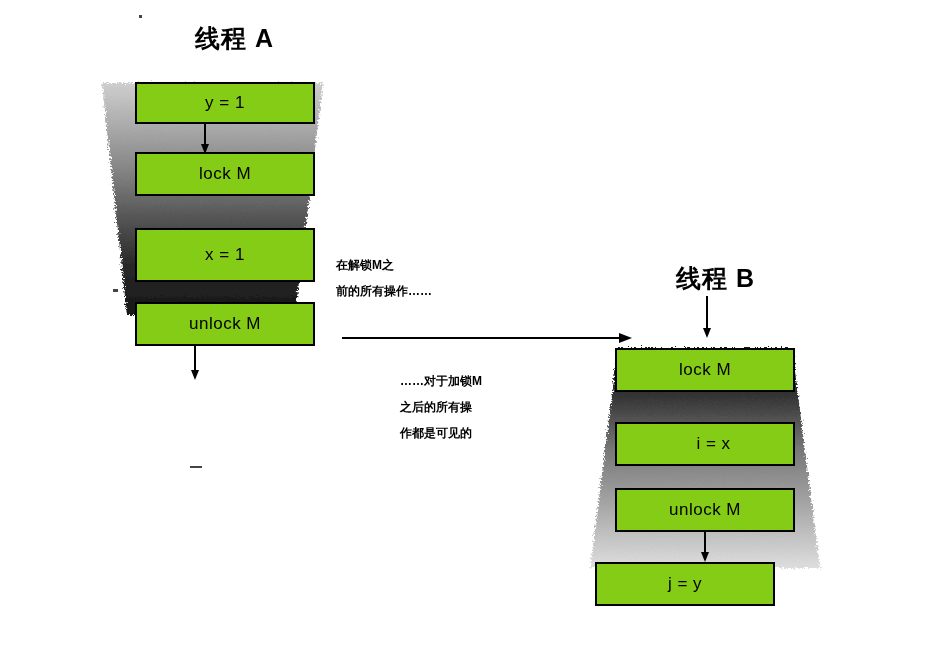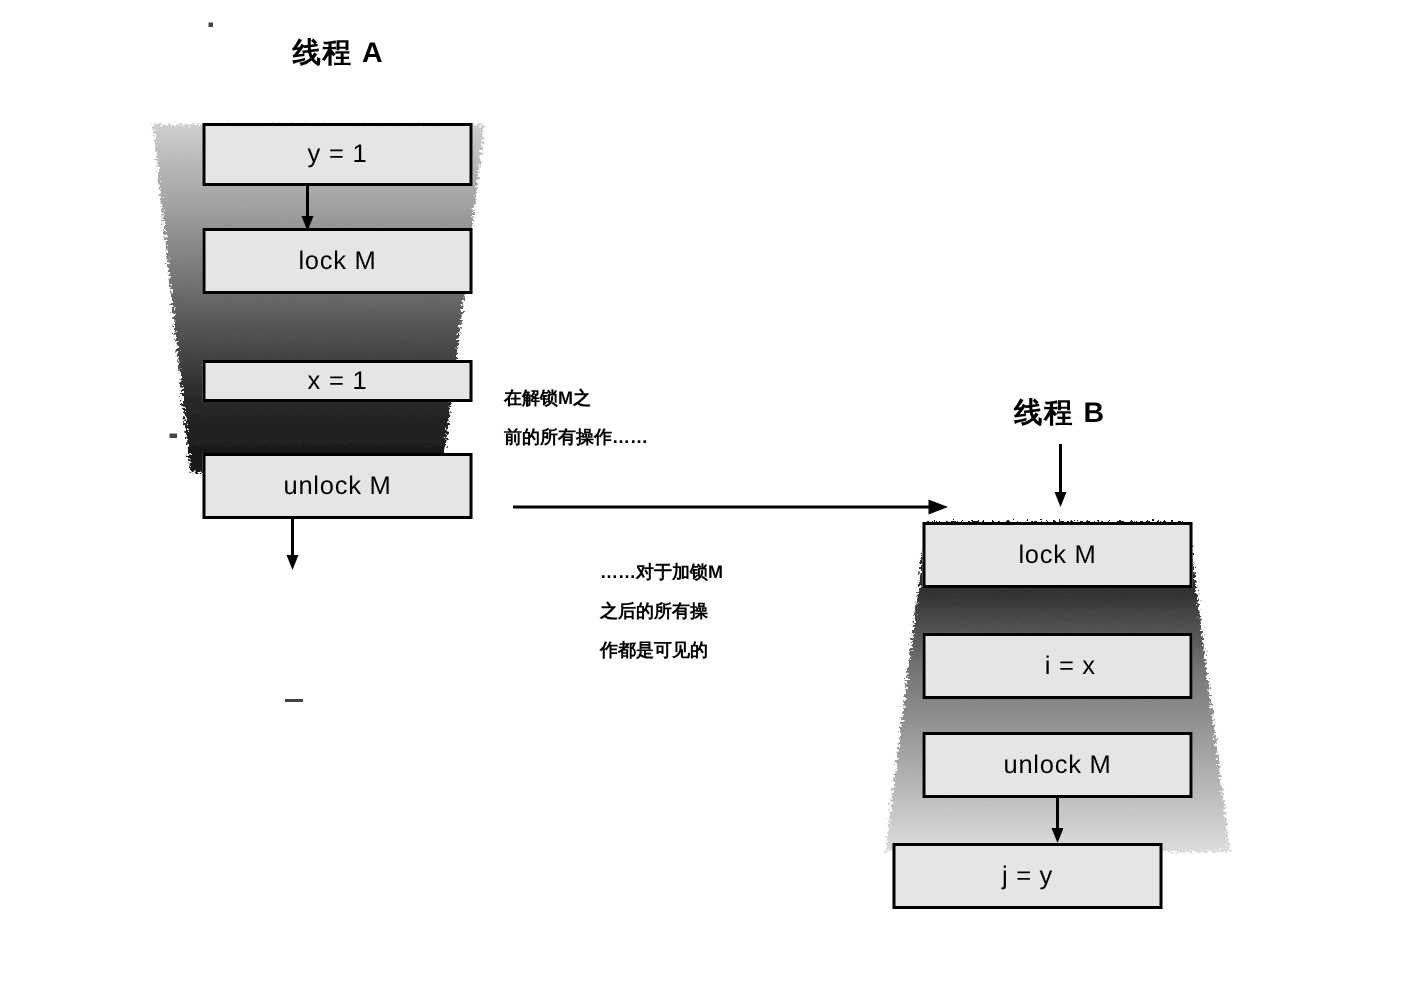--- a/index.html
+++ b/index.html
@@ -14,29 +14,29 @@
     position: relative;
     width: 944px;
     height: 662px;
     background: #ffffff;
     overflow: hidden;
   }
   .thread-title {
     position: absolute;
     font-family: "Liberation Sans", sans-serif;
     font-weight: bold;
-    font-size: 19px;
+    font-size: 25px;
     color: #000;
     letter-spacing: 1px;
     white-space: nowrap;
   }
   .box {
     position: absolute;
     border: 2px solid #000;
-    background: #e5e5e5;
+    background: #84cc16;
     box-sizing: border-box;
     display: flex;
     align-items: center;
     justify-content: center;
     font-size: 17px;
     font-family: "Liberation Sans", sans-serif;
     color: #000;
     letter-spacing: 0.5px;
     z-index: 5;
   }
@@ -100,21 +100,21 @@
   </div>
   <div class="arrow-v" style="left:198px; top:124px;">
     <svg width="14" height="30" viewBox="0 0 14 30" xmlns="http://www.w3.org/2000/svg">
       <line x1="7" y1="0" x2="7" y2="22" stroke="#000" stroke-width="2"></line>
       <polygon points="7,30 3,20 11,20" fill="#000"></polygon>
     </svg>
   </div>
   <div class="box" style="left:135px; top:152px; width:180px; height:44px;">
     <span>lock M</span>
   </div>
-  <div class="box" style="left:135px; top:228px; width:180px; height:28px;margin-top:12px;">
+  <div class="box" style="left:135px; top:228px; width:180px; height:54px;">
     <span>x = 1</span>
   </div>
   <div class="box" style="left:135px; top:302px; width:180px; height:44px;">
     <span>unlock M</span>
   </div>
   <div class="arrow-v" style="left:188px; top:346px;">
     <svg width="14" height="34" viewBox="0 0 14 34" xmlns="http://www.w3.org/2000/svg">
       <line x1="7" y1="0" x2="7" y2="26" stroke="#000" stroke-width="2"></line>
       <polygon points="7,34 3,24 11,24" fill="#000"></polygon>
     </svg>

